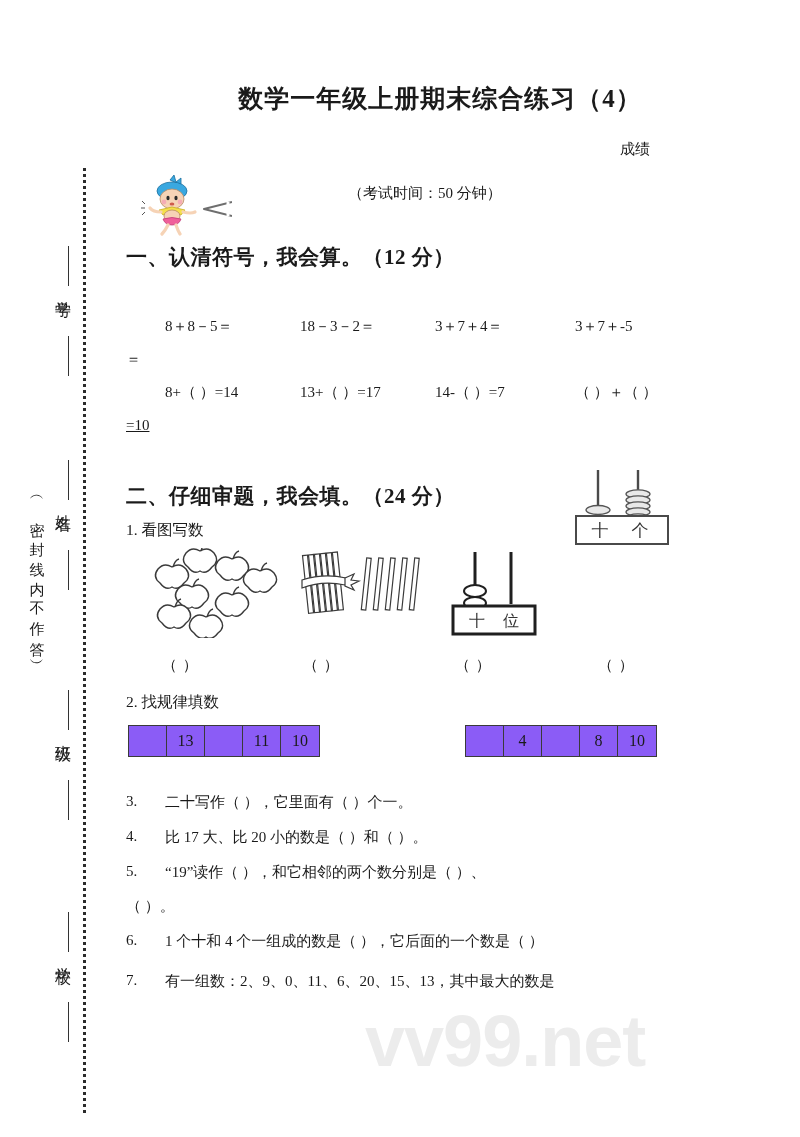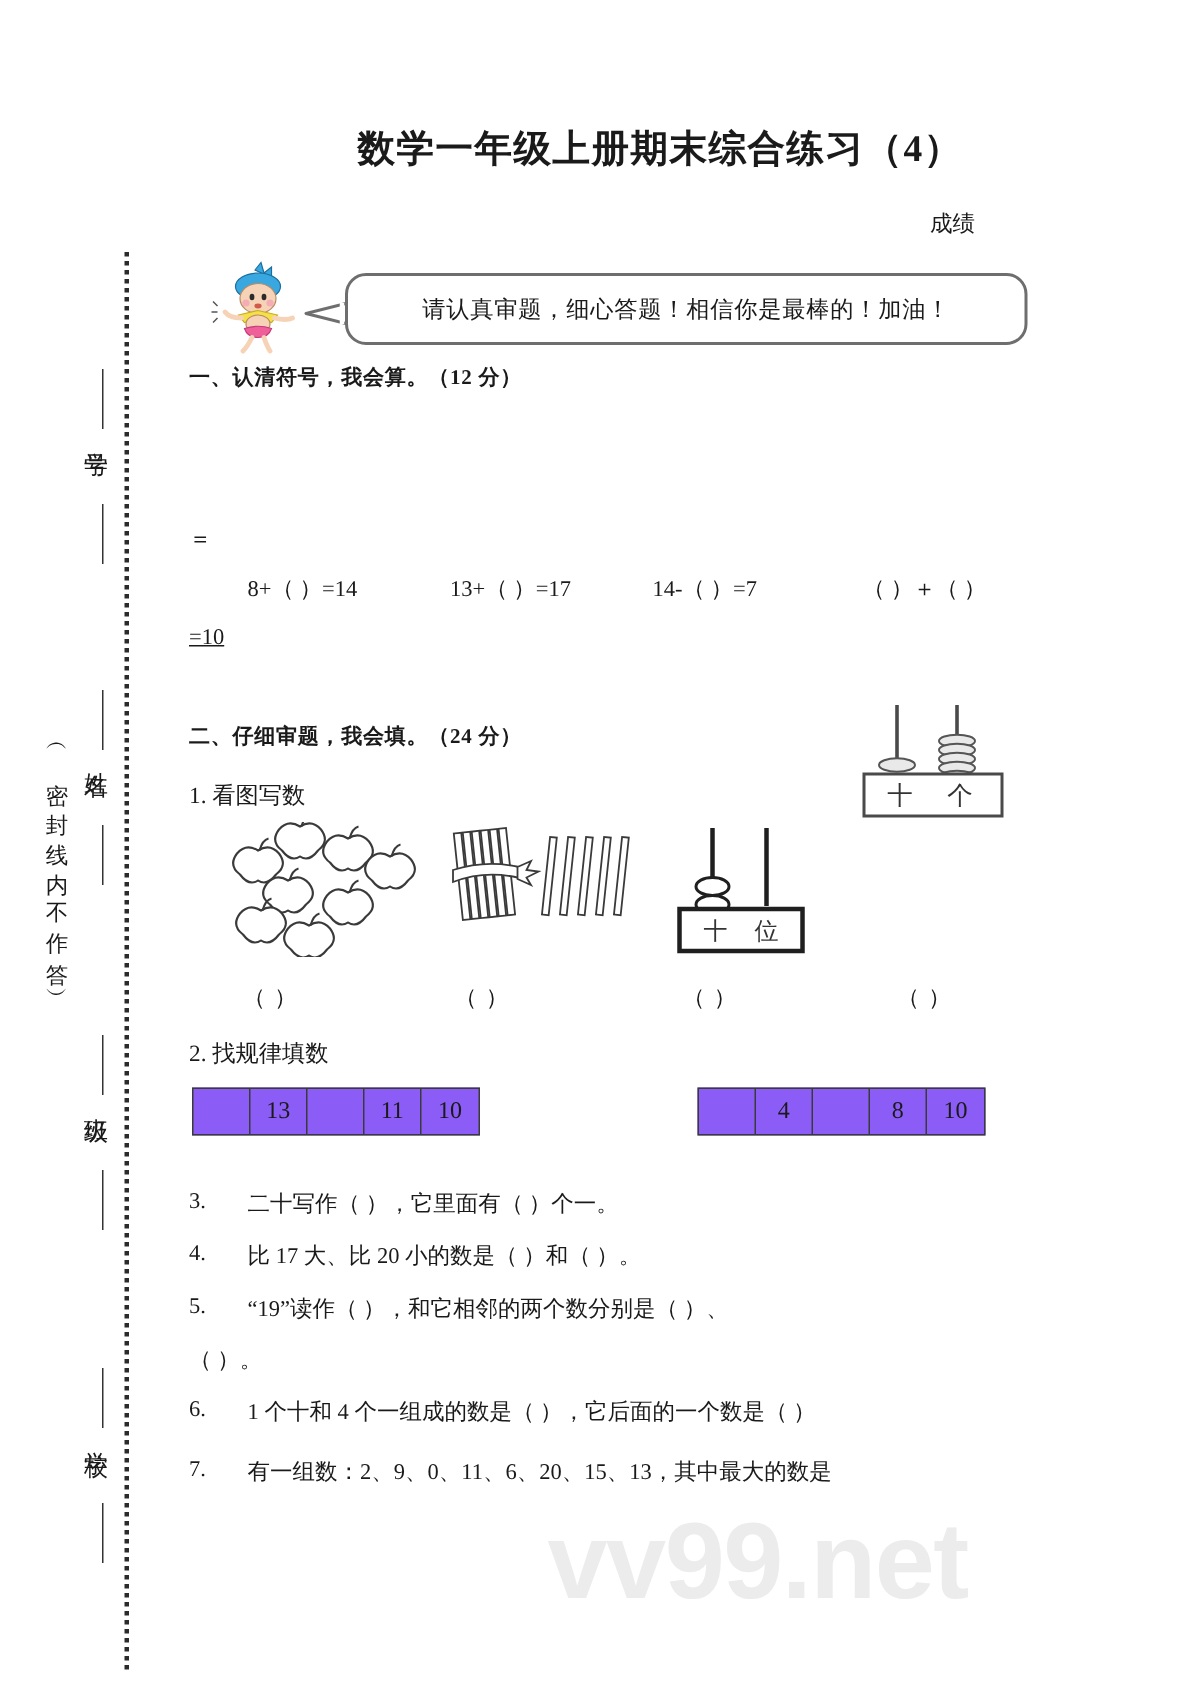--- a/index.html
+++ b/index.html
@@ -102,21 +102,21 @@
   }
   #bubble-tail {
     position: absolute;
     left: 82px; top: 200px;
     width: 30px; height: 18px;
   }
 
   
   .section-heading {
     position: absolute;
-    font-size: 14px;
+    font-size: 21px;
     font-weight: bold;
     letter-spacing: 0.5px;
     white-space: nowrap;
   }
   .sub-heading {
     position: absolute;
     font-size: 15.5px;
     white-space: nowrap;
   }
 
@@ -278,27 +278,30 @@
 
       <path d="M5 30 L2 27 M5 34 L1 34 M5 38 L2 41" stroke="#555" stroke-width="1" fill="none"></path>
     </svg>
   </div>
 
   <svg id="bubble-tail" viewBox="0 0 30 18">
     <path d="M30 2 L2 9 L30 16" fill="#ffffff" stroke="#6e6e6e" stroke-width="2" stroke-linejoin="round"></path>
     <line x1="26" y1="2" x2="26" y2="16" stroke="#ffffff" stroke-width="3"></line>
   </svg>
 
-  <div id="bubble">
-    <span id="bubble-text">请认真审题，细心答题！相信你是最棒的！加油！</span>
-  </div>
 
   <div class="section-heading" style="left:6px; top:243px;">一、认清符号，我会算。（12 分）</div>
 
 
+  <div class="calc-row" style="top:317px;">
+    <span class="calc-cell c0">8＋8－5＝</span>
+    <span class="calc-cell c1">18－3－2＝</span>
+    <span class="calc-cell c2">3＋7＋4＝</span>
+    <span class="calc-cell c3">3＋7＋-5</span>
+  </div>
 
   <div class="overflow-eq" style="top:350px; left:6px;">＝</div>
 
   <div class="calc-row" style="top:383px;">
     <span class="calc-cell c0">8+（ ）=14</span>
     <span class="calc-cell c1">13+（ ）=17</span>
     <span class="calc-cell c2">14-（ ）=7</span>
     <span class="calc-cell c3">（ ）＋（ ）</span>
   </div>
 

